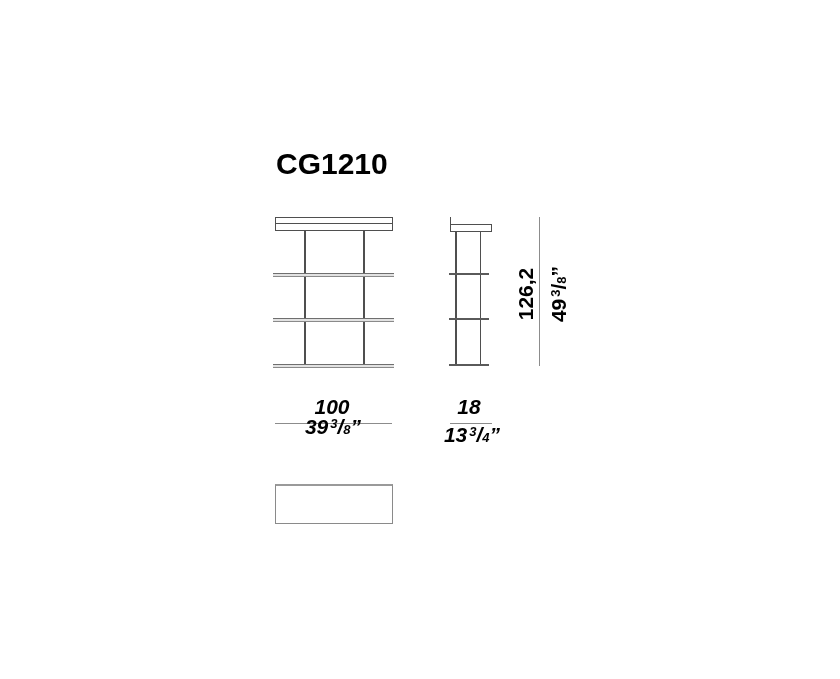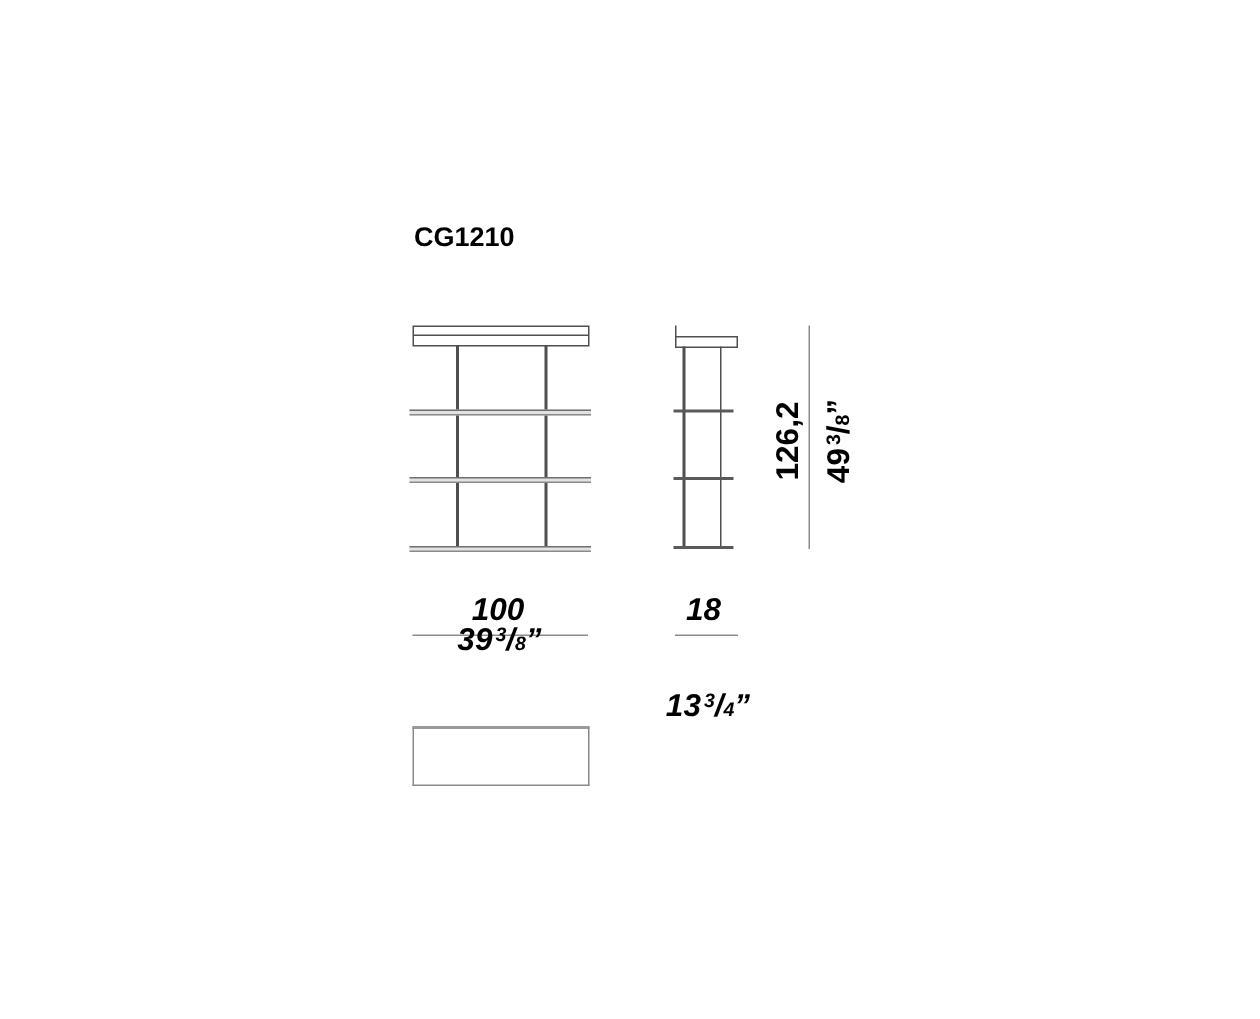--- a/index.html
+++ b/index.html
@@ -1,20 +1,20 @@
 <!DOCTYPE html>
 <html><head>
 <meta charset="utf-8">
 <style>
   html,body{margin:0;padding:0;background:#ffffff;}
   body{width:840px;height:679px;position:relative;overflow:hidden;
        font-family:"Liberation Sans","DejaVu Sans",sans-serif;}
   .canvas{position:absolute;left:0;top:0;width:840px;height:679px;background:#fff;}
   .abs{position:absolute;}
-  .title{font-size:18px;font-weight:bold;color:#000;line-height:1;white-space:nowrap;}
+  .title{font-size:30px;font-weight:bold;color:#000;line-height:1;white-space:nowrap;}
   .dim{font-size:21px;font-weight:bold;color:#000;line-height:1;white-space:nowrap;text-align:center;}
   .dim-box{width:120px;font-style:italic;}
   .rot{width:150px;height:24px;line-height:24px;text-align:center;transform:rotate(-90deg);transform-origin:center center;}
   .fn{font-size:13px;vertical-align:6px;margin-left:2px;}  
   .fd{font-size:13px;vertical-align:0px;}                  
   .line-h{height:1.2px;background:#8c8c8c;}
   .line-v{width:1.2px;background:#8c8c8c;}
   .post{width:2px;background:#4f4f4f;}
   .shelf-front{height:4.2px;box-sizing:border-box;border-top:1.2px solid #6f6f6f;
                border-bottom:1.2px solid #8a8a8a;background:#e2e2e2;}
@@ -71,20 +71,20 @@
     <div class="abs dim dim-box" style="left:272px;top:396px;">100</div>
     <div class="abs line-h" style="left:275px;top:423px;width:117px;"></div>
     <div class="abs dim dim-box" style="left:273px;top:416px;">
       <span>39</span><span class="fn">3</span><span>/</span><span class="fd">8</span><span>”</span>
     </div>
   </div>
 
   <div>
     <div class="abs dim dim-box" style="left:409px;top:396px;">18</div>
     <div class="abs line-h" style="left:450px;top:423px;width:41.5px;"></div>
-    <div class="abs dim dim-box" style="left:412px;top:424px;margin-top:36px;">
+    <div class="abs dim dim-box" style="left:412px;top:424px;">
       <span>13</span><span class="fn">3</span><span>/</span><span class="fd">4</span><span>”</span>
     </div>
   </div>
 
   <div class="abs plan" style="left:275px;top:484px;width:118px;height:39.5px;"></div>
 
 </div>
 
 </body></html>

